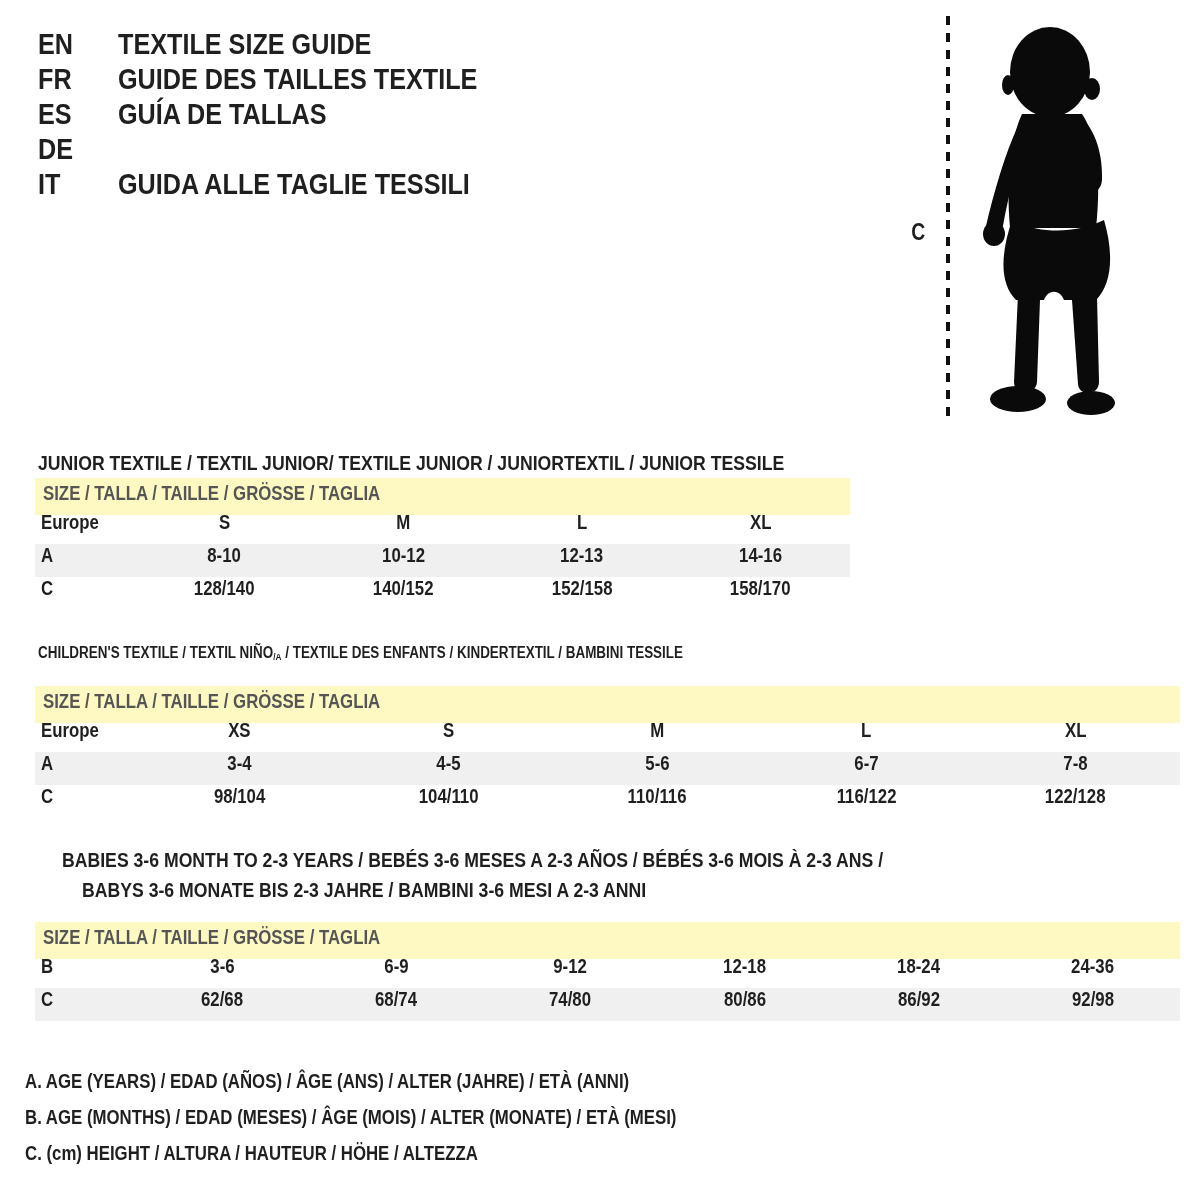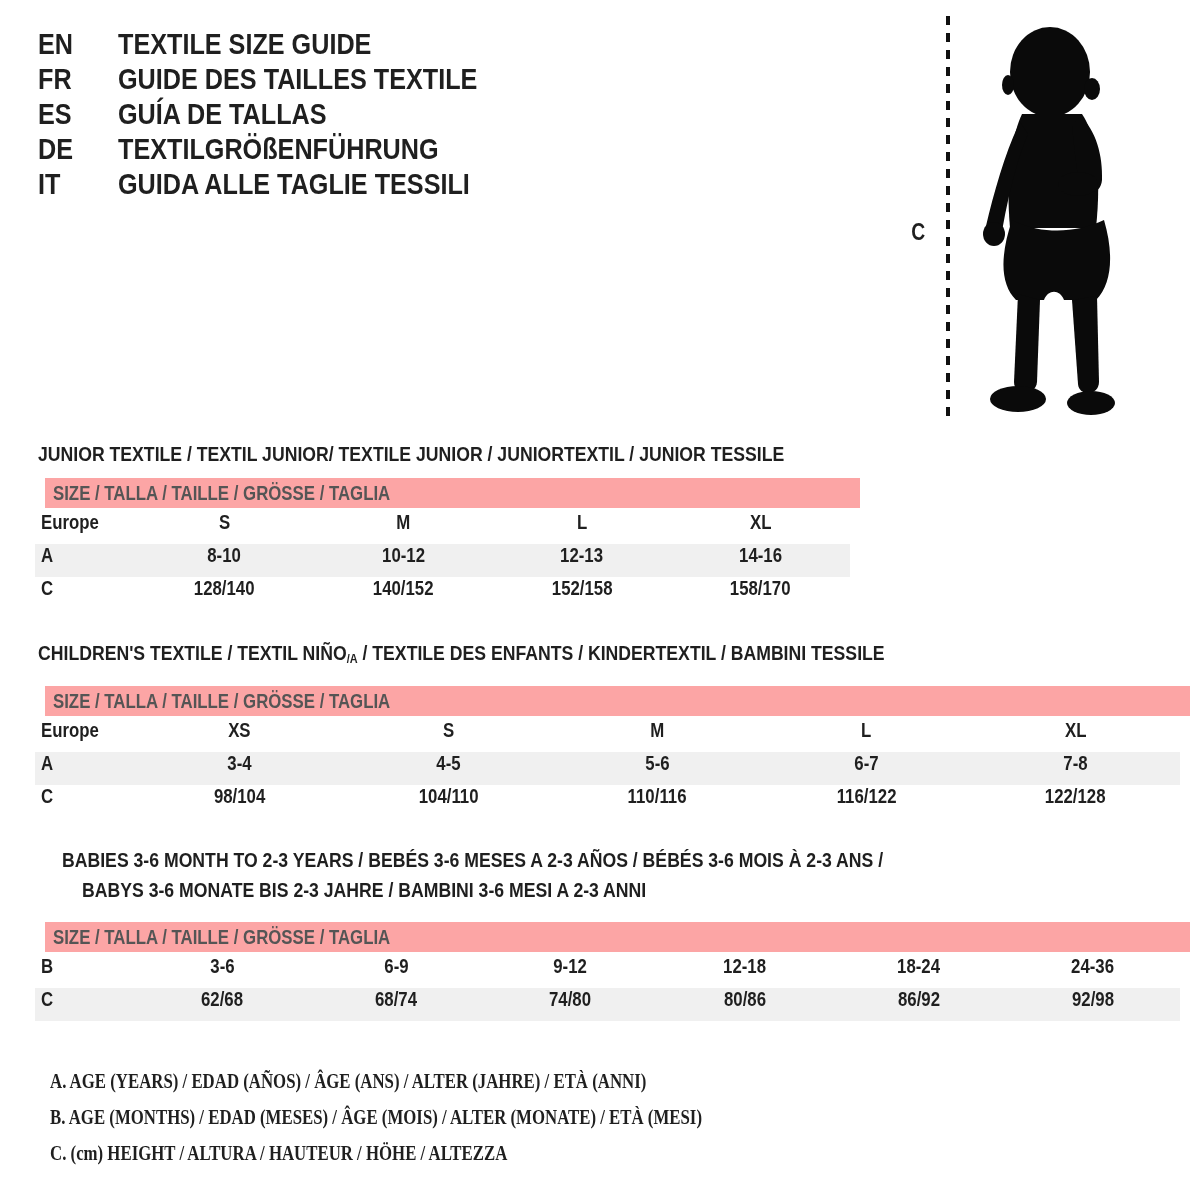--- a/index.html
+++ b/index.html
@@ -19,62 +19,61 @@
   .lang-row{display:flex;height:35px;align-items:center;}
   .lang-code{width:80px;}
   
   .dash-line{left:946px;top:16px;width:4px;height:402px;
     background:repeating-linear-gradient(180deg,#101010 0 9px,transparent 9px 17px);}
   .c-label{left:910px;top:219px;font-size:23px;}
   .figure-svg{left:968px;top:22px;width:176px;height:400px;}
 
   
   .sec-title{font-size:21px;line-height:30px;}
-  .band{background:#fca5a5;color:#555555;font-size:20px;height:30px;line-height:30px;padding-left:8px;box-sizing:border-box;margin-left:10px;}
+  .band{background:#fef9c3;color:#555555;font-size:20px;height:37px;line-height:30px;padding-left:8px;box-sizing:border-box;}
   .tbl{font-size:20px;}
   .trow{display:flex;height:33px;align-items:flex-start;}
   .trow.stripe{background:#f0f0f0;}
   .lbl{width:100px;padding-left:6px;box-sizing:border-box;text-align:left;flex:none;}
   .cell{flex:1;text-align:center;}
 
-  .s1-title{left:38px;top:439px;}
+  .s1-title{left:38px;top:448px;}
   .s1-band {left:35px;top:478px;width:815px;}
   .s1-tbl  {left:35px;top:511px;width:815px;}
 
   .s2-title{left:38px;top:638px;}
   .s2-band {left:35px;top:686px;width:1145px;}
   .s2-tbl  {left:35px;top:719px;width:1145px;}
   .sub-a{font-size:.62em;vertical-align:-0.25em;}
 
   .s3-title{left:38px;top:845px;}
   .s3-band {left:35px;top:922px;width:1145px;}
   .s3-tbl  {left:35px;top:955px;width:1145px;}
 
-  .legend{left:50px;top:1063px;font-size:20px;font-family:Liberation Serif, serif;}
+  .legend{left:25px;top:1063px;font-size:20px;}
   .legend-line{height:36px;line-height:36px;}
 </style>
 </head>
 <body>
 
 <div class="abs langs">
   <div class="lang-row">
     <span class="lang-code"><span class="t tl">EN</span></span>
     <span><span class="t tl">TEXTILE SIZE GUIDE</span></span>
   </div>
   <div class="lang-row">
     <span class="lang-code"><span class="t tl">FR</span></span>
     <span><span class="t tl">GUIDE DES TAILLES TEXTILE</span></span>
   </div>
   <div class="lang-row">
     <span class="lang-code"><span class="t tl">ES</span></span>
     <span><span class="t tl">GUÍA DE TALLAS</span></span>
   </div>
   <div class="lang-row">
     <span class="lang-code"><span class="t tl">DE</span></span>
-    <span><span class="t tl">TEXTILGRÖßENFÜHRUNG</span></span>
   </div>
   <div class="lang-row">
     <span class="lang-code"><span class="t tl">IT</span></span>
     <span><span class="t tl">GUIDA ALLE TAGLIE TESSILI</span></span>
   </div>
 </div>
 
 <div class="abs c-label"><span class="t">C</span></div>
 <div class="abs dash-line"></div>
 <svg class="abs figure-svg" viewBox="0 0 172 400" aria-hidden="true">
@@ -118,21 +117,21 @@
   </div>
   <div class="trow">
     <span class="lbl"><span class="t tl">C</span></span>
     <span class="cell"><span class="t">128/140</span></span>
     <span class="cell"><span class="t">140/152</span></span>
     <span class="cell"><span class="t">152/158</span></span>
     <span class="cell"><span class="t">158/170</span></span>
   </div>
 </div>
 
-<h2 class="abs sec-title s2-title" style="margin:0;font-size:21px;text-align:center;">
+<h2 class="abs sec-title s2-title" style="margin:0;font-size:16px;text-align:center;">
   <span class="t tl"><span>CHILDREN'S TEXTILE / TEXTIL NIÑO</span><span class="sub-a">/A</span><span> / TEXTILE DES ENFANTS / KINDERTEXTIL / BAMBINI TESSILE</span></span>
 </h2>
 <div class="abs band s2-band">
   <span class="t tl">SIZE / TALLA / TAILLE / GRÖSSE / TAGLIA</span>
 </div>
 <div class="abs tbl s2-tbl">
   <div class="trow">
     <span class="lbl"><span class="t tl">Europe</span></span>
     <span class="cell"><span class="t">XS</span></span>
     <span class="cell"><span class="t">S</span></span>

